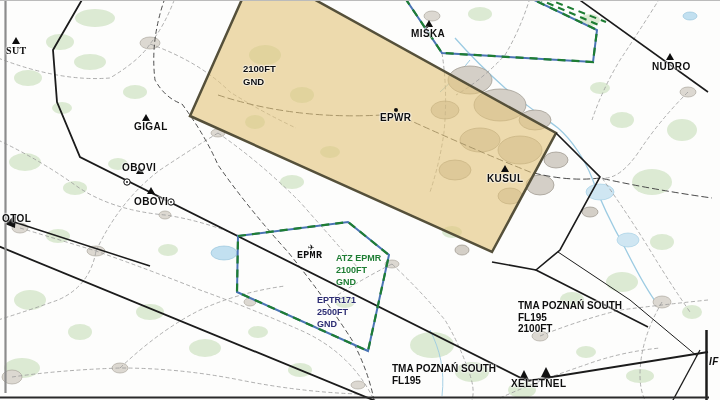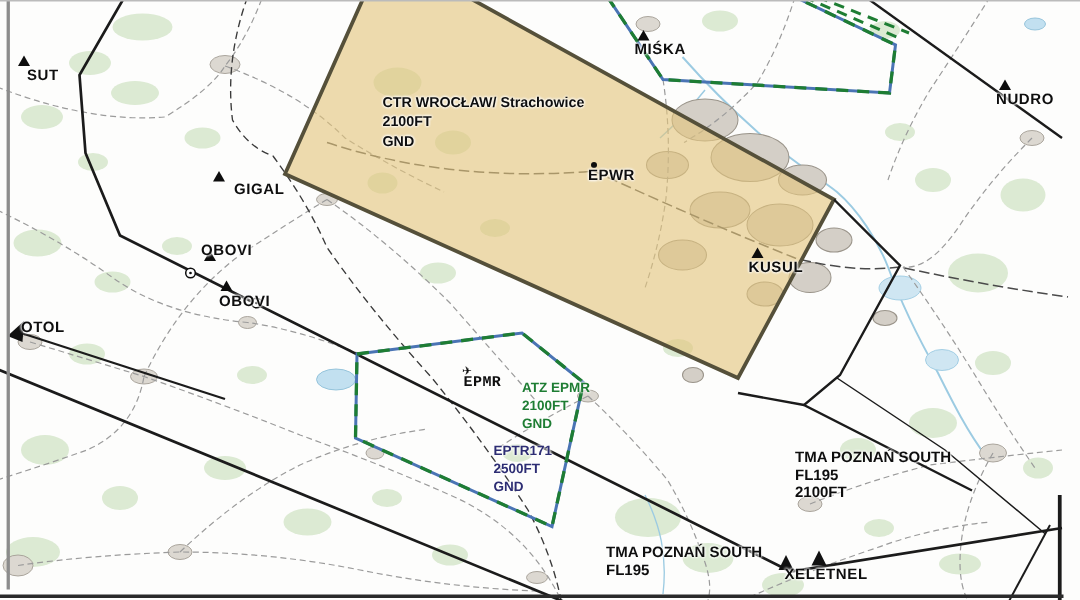--- a/index.html
+++ b/index.html
@@ -1,20 +1,20 @@
 <!DOCTYPE html>
 <html><head>
 <meta charset="utf-8">
 <style>
   html,body{margin:0;padding:0;background:#ffffff;}
   #stage{position:relative;width:720px;height:400px;overflow:hidden;background:#fdfdfc;
          font-family:"Liberation Sans", sans-serif;}
   #stage svg{position:absolute;left:0;top:0;}
   .lbl{position:absolute;white-space:nowrap;font-weight:bold;color:#0e0e0e;
-       text-shadow:0 0 2px #fff,0 0 2px #fff,0 0 2px #fff;margin-left:12px;}
+       text-shadow:0 0 2px #fff,0 0 2px #fff,0 0 2px #fff;}
   .wp{font-size:10px;letter-spacing:.4px;}
   .as{font-size:9.5px;line-height:13px;}
   .as .ln{display:block;}
   .tma{font-size:10px;line-height:11.5px;}
   .green{color:#1e7d33;}
   .navy{color:#2d2d73;}
   .apt{font-size:10px;letter-spacing:.3px;}
 </style>
 </head>
 <body>
@@ -188,21 +188,20 @@
   <text x="308" y="250" font-size="8" fill="#0d0d0d" style="font-family:'DejaVu Sans',sans-serif;">✈</text>
 
   <g fill="none">
     <path d="M5.5,0 L5.5,393" stroke="#8c8c8c" stroke-width="2.2"></path>
     <path d="M0,397.5 L709,397.5" stroke="#2a2a2a" stroke-width="2.2"></path>
     <path d="M0,0.5 L720,0.5" stroke="#bbbbbb" stroke-width="1"></path>
   </g>
 </svg>
 
   <div class="lbl as" style="left:243px;top:62px;">
-    <span class="ln">CTR WROCŁAW/ Strachowice</span>
     <span class="ln">2100FT</span>
     <span class="ln">GND</span>
   </div>
 
   <div class="lbl as green" style="left:336px;top:252px;font-size:9px;line-height:12px;">
     <span class="ln">ATZ EPMR</span>
     <span class="ln">2100FT</span>
     <span class="ln">GND</span>
   </div>
 
@@ -219,22 +218,22 @@
   </div>
 
   <div class="lbl as tma" style="left:392px;top:363px;">
     <span class="ln">TMA POZNAŃ SOUTH</span>
     <span class="ln">FL195</span>
   </div>
 
   <div class="lbl apt" style="left:380px;top:112px;">EPWR</div>
   <div class="lbl apt" style="left:297px;top:250px;font-family:Liberation Mono, monospace;">EPMR</div>
 
-  <div class="lbl wp" style="left:6px;top:45px;">SUT</div>
-  <div class="lbl wp" style="left:144px;top:121px;">GIGAL</div>
+  <div class="lbl wp" style="left:6px;top:45px;font-family:Liberation Serif, serif;">SUT</div>
+  <div class="lbl wp" style="left:134px;top:121px;">GIGAL</div>
   <div class="lbl wp" style="left:122px;top:162px;">OBOVI</div>
   <div class="lbl wp" style="left:134px;top:196px;">OBOVI</div>
   <div class="lbl wp" style="left:2px;top:213px;">OTOL</div>
   <div class="lbl wp" style="left:411px;top:28px;">MIŚKA</div>
   <div class="lbl wp" style="left:652px;top:61px;">NUDRO</div>
   <div class="lbl wp" style="left:487px;top:173px;">KUSUL</div>
   <div class="lbl wp" style="left:511px;top:378px;">XELETNEL</div>
   <div class="lbl wp" style="left:709px;top:356px;font-style:italic;">IF</div>
 
 </div>

